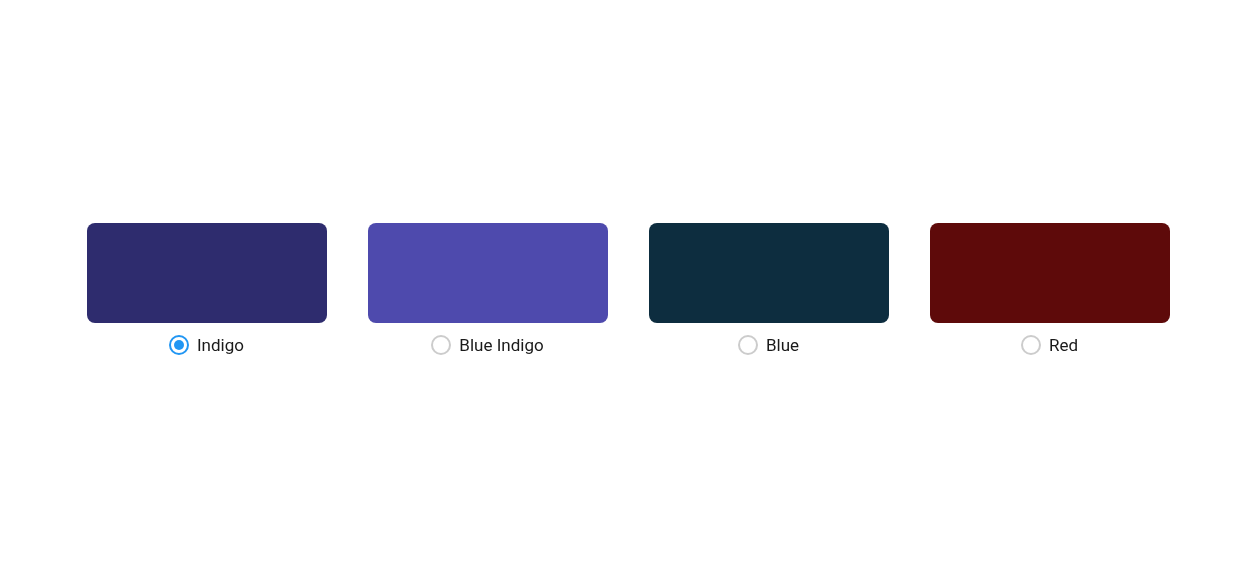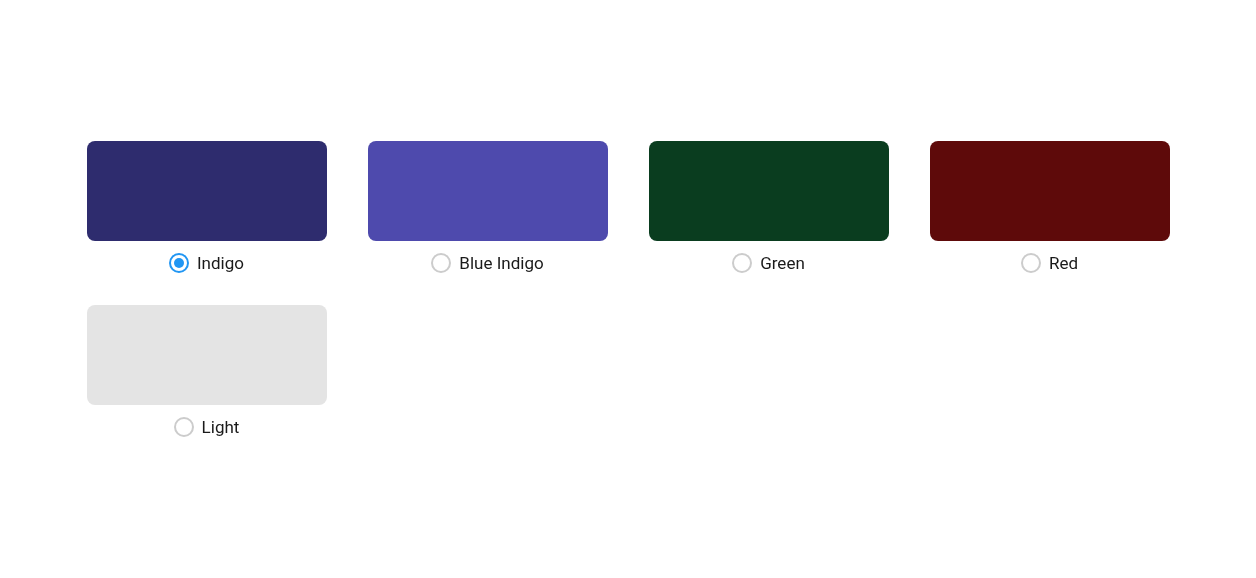--- a/index.html
+++ b/index.html
@@ -73,33 +73,26 @@
       </label>
     </div>
     <div class="color-item">
       <div class="color-swatch" style="background-color: rgb(78, 74, 173);"></div>
       <label class="radio-label">
         <div class="radio-btn"></div>
         <span>Blue Indigo</span>
       </label>
     </div>
     <div class="color-item">
-      <div class="color-swatch" style="background-color: rgb(10, 61, 31);"></div>
+      <div class="color-swatch" style="background-color: rgb(13, 45, 63);"></div>
       <label class="radio-label">
         <div class="radio-btn"></div>
-        <span>Green</span>
+        <span>Blue</span>
       </label>
     </div>
     <div class="color-item">
       <div class="color-swatch" style="background-color: rgb(94, 10, 10);"></div>
       <label class="radio-label">
         <div class="radio-btn"></div>
         <span>Red</span>
       </label>
     </div>
-    <div class="color-item">
-      <div class="color-swatch" style="background-color: rgb(228, 228, 228);"></div>
-      <label class="radio-label">
-        <div class="radio-btn"></div>
-        <span>Light</span>
-      </label>
-    </div>
   </div>
 
 </body></html>

